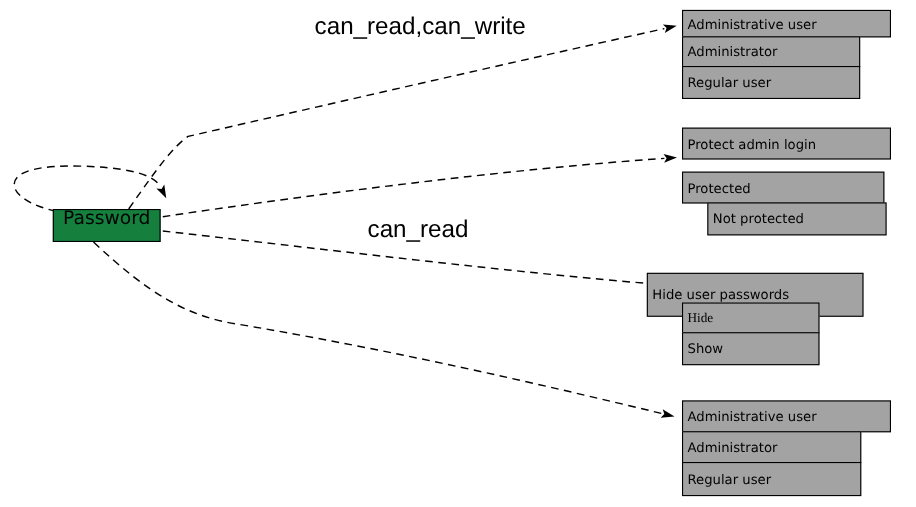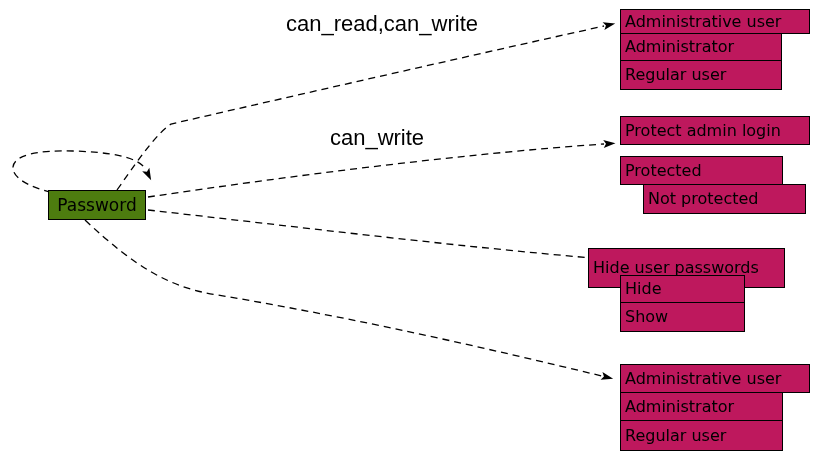--- a/index.html
+++ b/index.html
@@ -10,33 +10,33 @@
     font-family:"DejaVu Sans", sans-serif;
     color:#000000;
     overflow:hidden;
   }
   #edges-svg{position:absolute;left:0;top:0;width:833px;height:461px;}
   .edge{fill:none;stroke:#000000;stroke-width:1.3;stroke-dasharray:7,5;}
   .node-box{
     position:absolute;
     box-sizing:border-box;
     border:1.5px solid #000000;
-    background:#4d7c0f;
-    display:flex;align-items:center;justify-content:center;
+    background:#15803d;
+    display:flex;align-items:flex-start;justify-content:center;
     font-size:17px;line-height:1;
     white-space:nowrap;overflow:hidden;
   }
   .cell{
     position:absolute;
     box-sizing:border-box;
     border:1.5px solid #000000;
-    background:#be185d;
+    background:#a3a3a3;
     display:flex;align-items:center;
     padding-left:4px;
-    font-size:16px;line-height:1;
+    font-size:12px;line-height:1;
     white-space:nowrap;overflow:hidden;
   }
   .edge-label{
     position:absolute;
     font-family:Liberation Sans, sans-serif;
     font-size:22px;line-height:1.15;
     text-align:center;
     white-space:nowrap;
   }
 </style>
@@ -56,37 +56,37 @@
     <path class="edge" d="M 148,210 C 290,226 460,247 604,259" marker-end="url(#arrow)"></path>
     <path class="edge" d="M 85,220 C 135,267 170,288 218,295 C 360,319 490,349 602,376" marker-end="url(#arrow)"></path>
     <path class="edge" d="M 51,192 C 28,187 12,177 13,167 C 14,155 38,150 73,151 C 106,152 139,156 146,170" marker-end="url(#arrow)"></path>
   </svg>
 
   <div class="node-box" style="left:48px;top:190px;width:98px;height:30px;">
     <span>Password</span>
   </div>
 
   <div class="edge-label" style="left:252px;top:11px;width:260px;">can_read,can_write</div>
-  <div class="edge-label" style="left:307px;top:125px;width:140px;">can_write</div>
+  <div class="edge-label" style="left:310px;top:195px;width:140px;">can_read</div>
 
   <div>
     <div class="cell" style="left:620px;top:9px;width:190px;height:25px;">Administrative user</div>
     <div class="cell" style="left:620px;top:33px;width:162px;height:28px;">Administrator</div>
     <div class="cell" style="left:620px;top:60px;width:162px;height:30px;">Regular user</div>
   </div>
 
   <div>
     <div class="cell" style="left:620px;top:116px;width:190px;height:29px;">Protect admin login</div>
-    <div class="cell" style="left:620px;top:156px;width:163px;height:29px;">Protected</div>
+    <div class="cell" style="left:620px;top:156px;width:184px;height:29px;">Protected</div>
     <div class="cell" style="left:620px;top:184px;width:163px;height:30px;margin-left:23px;">Not protected</div>
   </div>
 
   <div>
     <div class="cell" style="left:588px;top:248px;width:197px;height:40px;">Hide user passwords</div>
-    <div class="cell" style="left:620px;top:275px;width:125px;height:28px;">Hide</div>
+    <div class="cell" style="left:620px;top:275px;width:125px;height:28px;font-family:Liberation Serif, serif;">Hide</div>
     <div class="cell" style="left:620px;top:302px;width:125px;height:30px;">Show</div>
   </div>
 
   <div>
     <div class="cell" style="left:620px;top:364px;width:190px;height:29px;">Administrative user</div>
     <div class="cell" style="left:620px;top:392px;width:163px;height:29px;">Administrator</div>
     <div class="cell" style="left:620px;top:420px;width:163px;height:31px;">Regular user</div>
   </div>
 
 </div>

